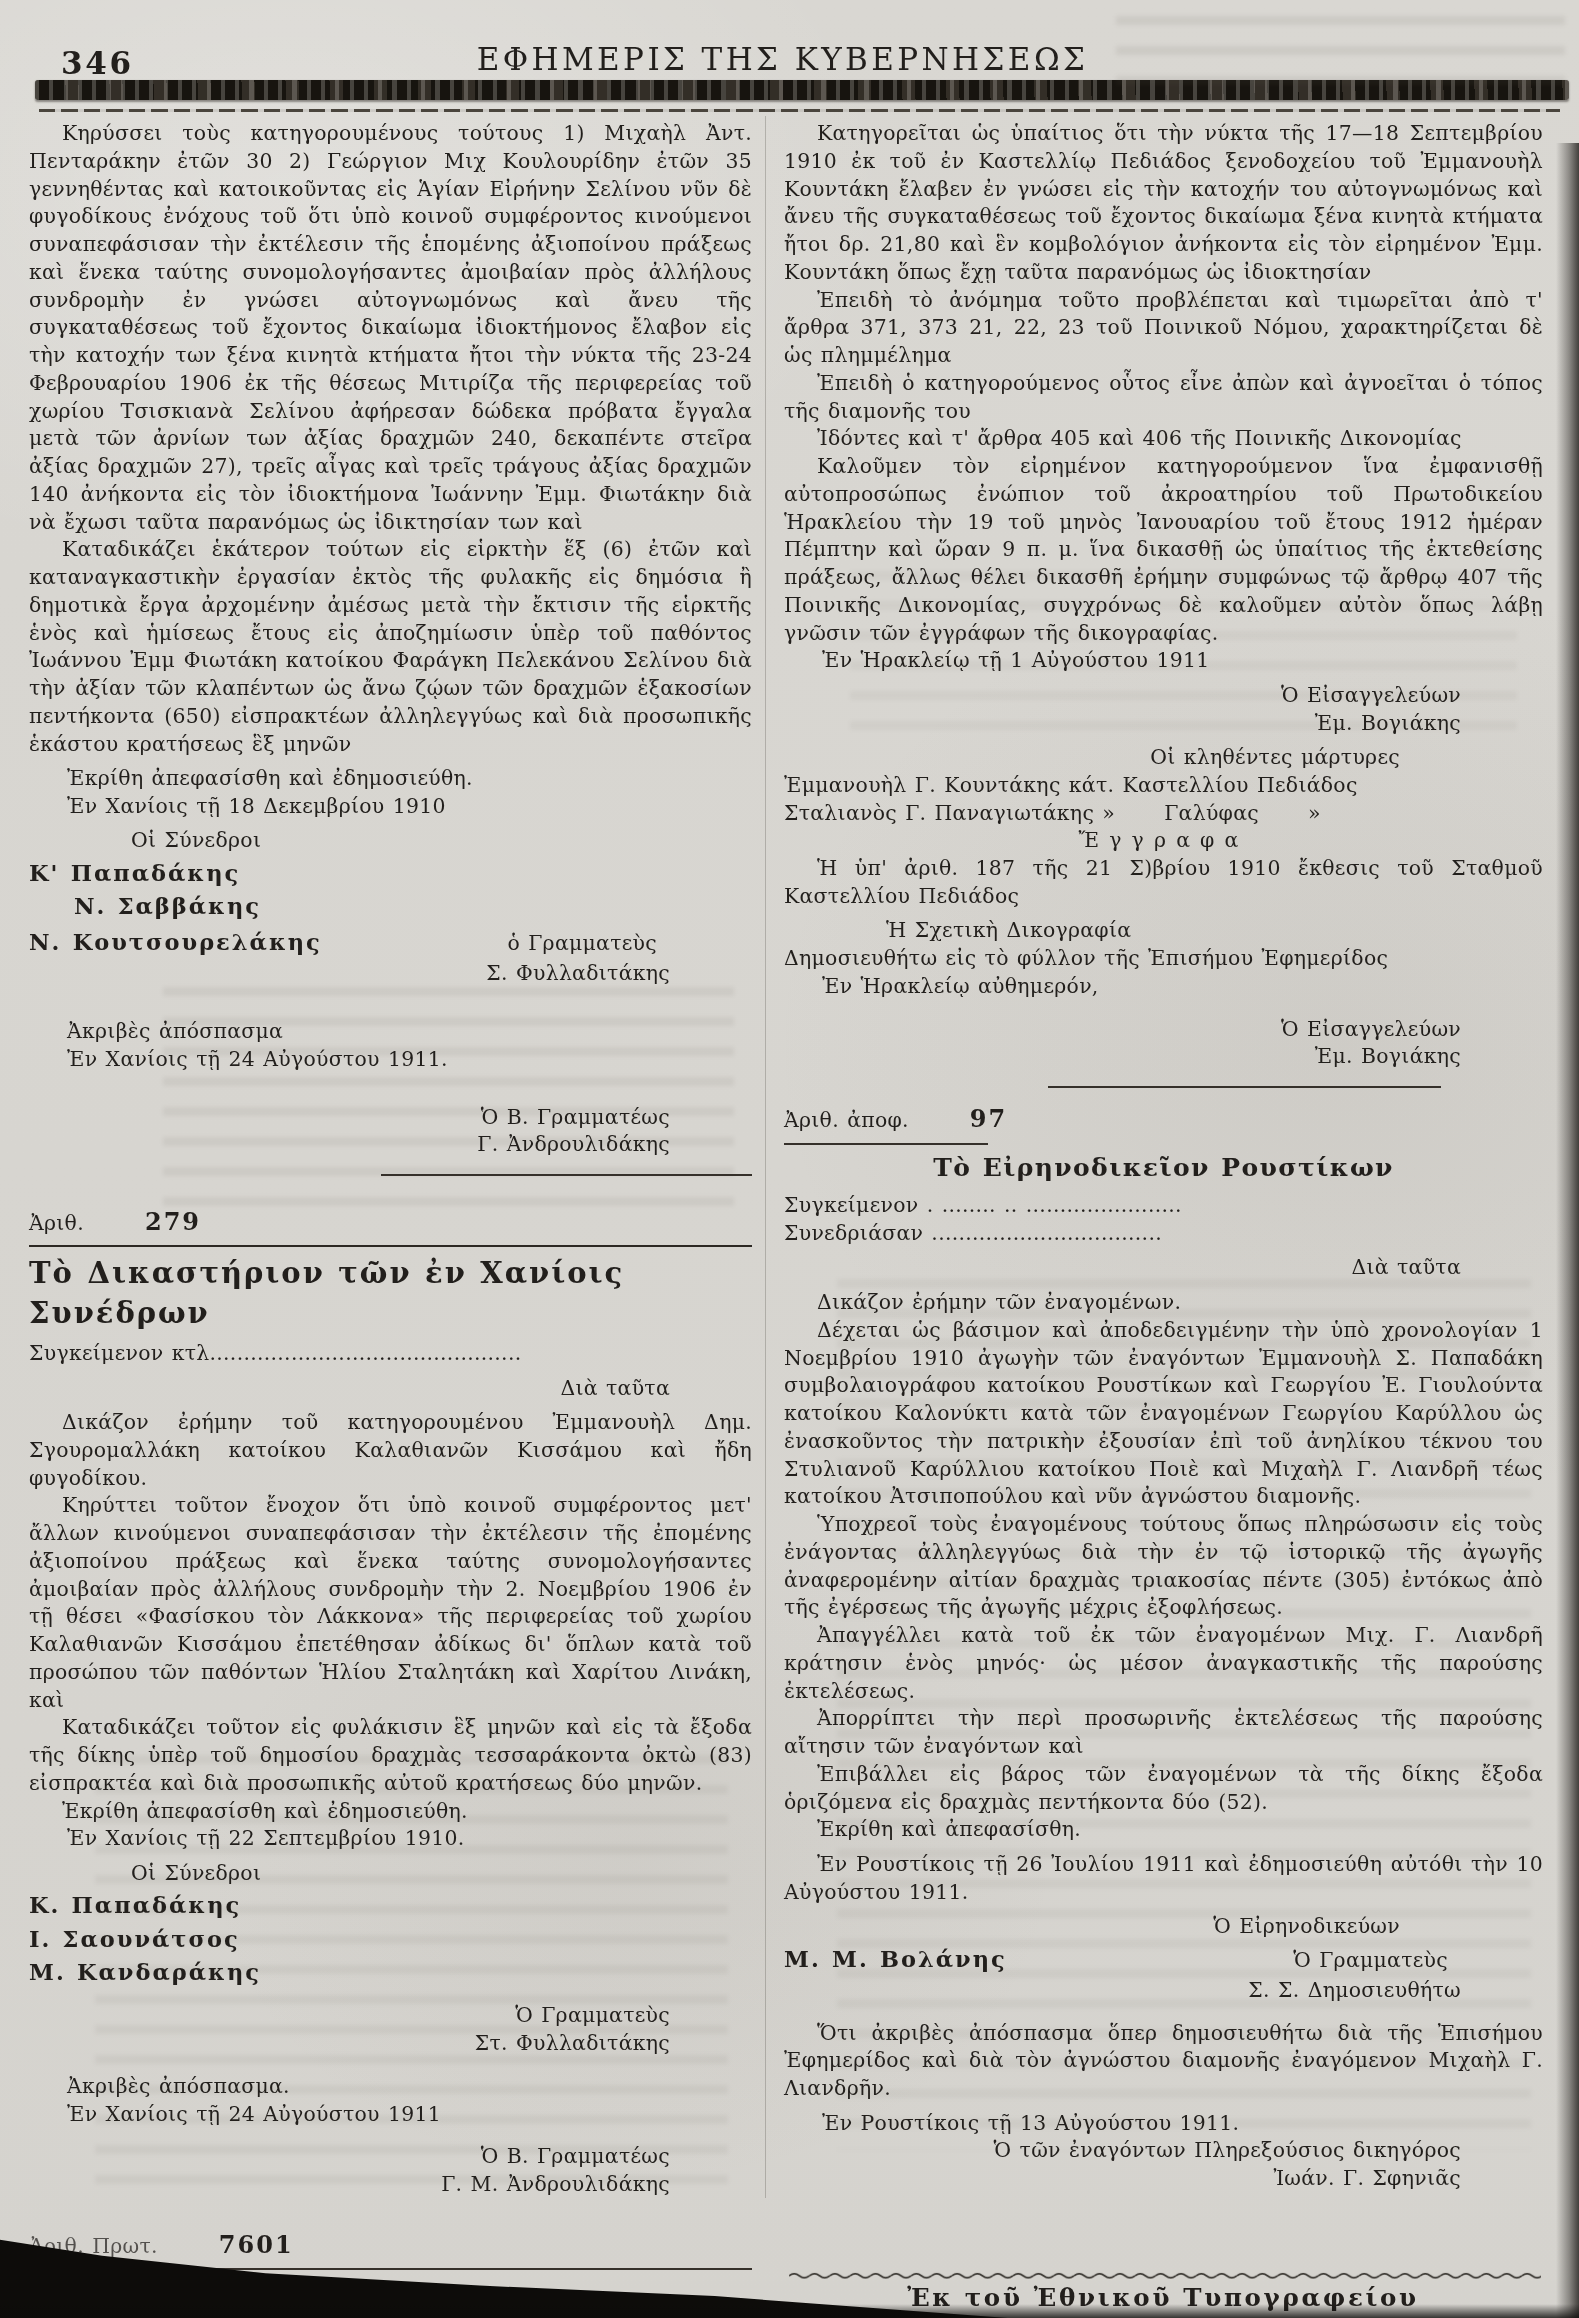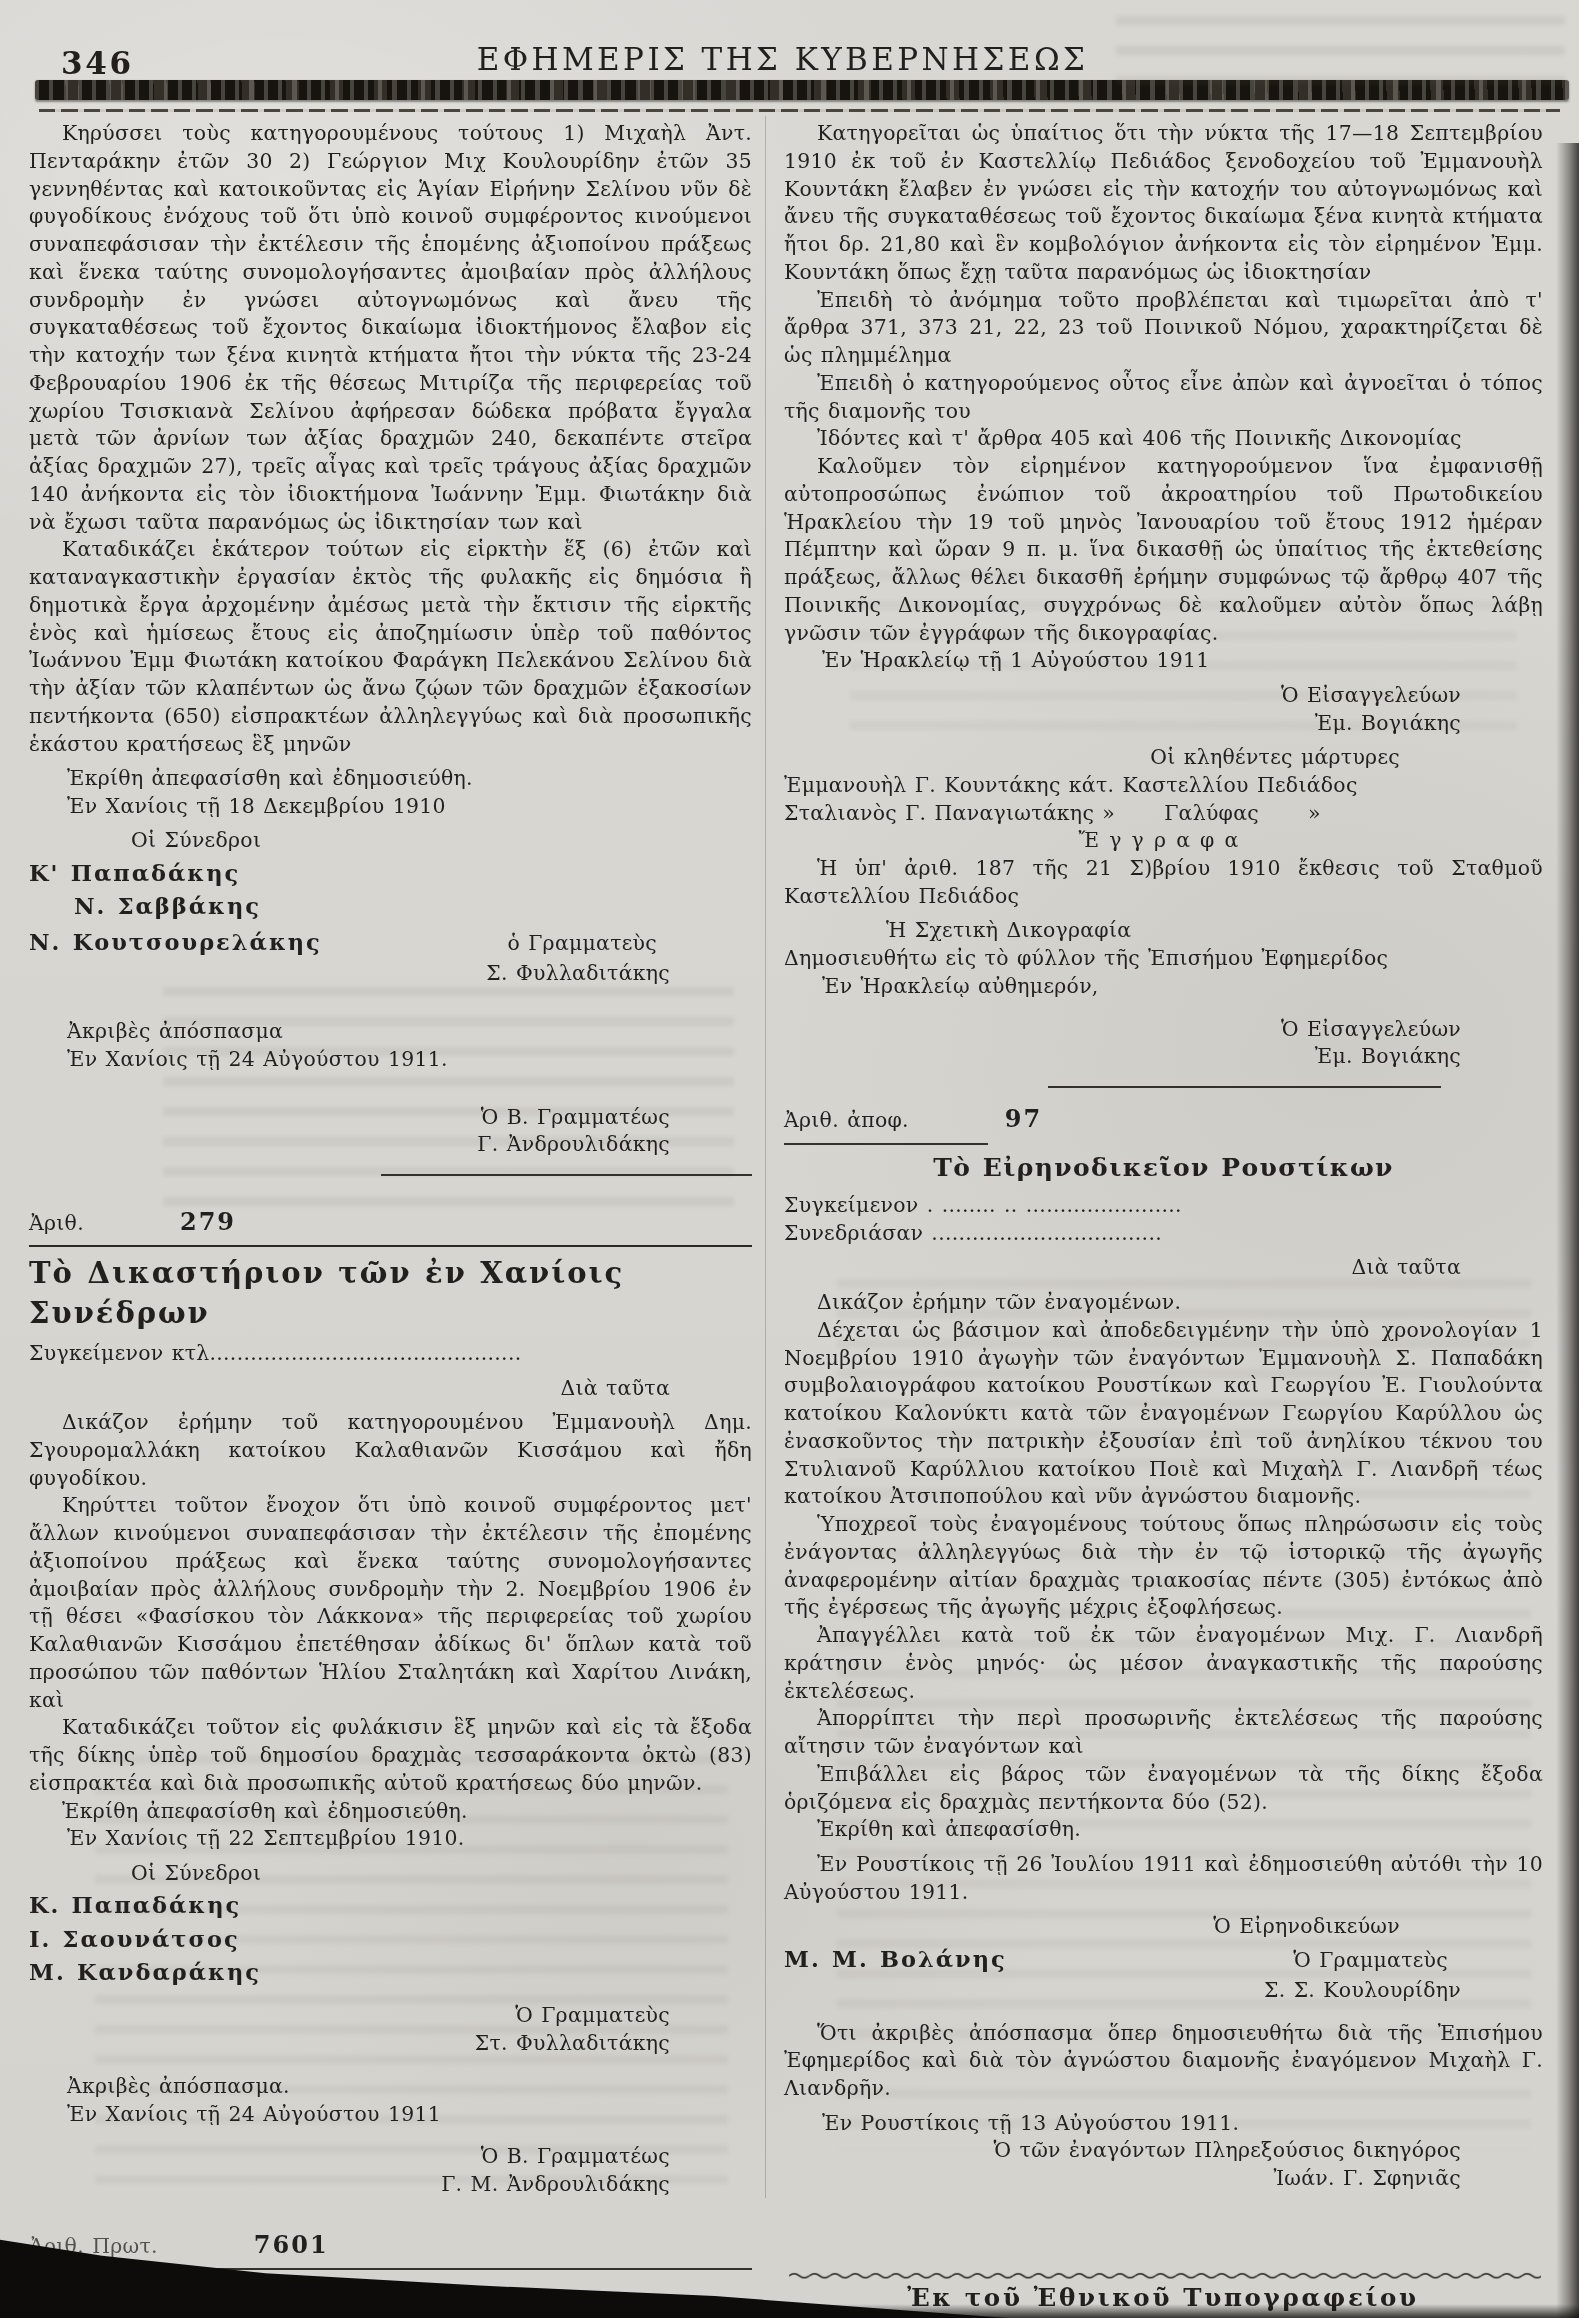--- a/index.html
+++ b/index.html
@@ -46,21 +46,21 @@
   .rule { border:none; border-top:2px solid #35302a; margin:6.8px 0; }
   .rule-thick { border-top:2.7px solid #2c2823; }
   .rule-right { margin-left:352px; }
   .rule-right-r { margin-left:264px; margin-right:102px; }
   .rule-short-l { width:204px; }
   .court-heading { font-weight:700; font-size:29px; letter-spacing:2px; text-indent:0; text-align:left; }
   .eirinodikeion { text-align:center; font-weight:700; font-size:25px; letter-spacing:1.4px; text-indent:0; }
   .in-name { text-align:center; font-weight:700; font-size:23px; letter-spacing:1.4px; text-indent:0; }
   .klitirion { text-align:center; font-weight:700; font-size:32px; letter-spacing:6.1px; text-indent:0; margin-top:4.1px; }
   .eggrafa { text-align:center; letter-spacing:10.2px; text-indent:0; }
-  .arith { display:flex; gap:96px; align-items:baseline; text-indent:0; }
+  .arith { display:flex; gap:61px; align-items:baseline; text-indent:0; }
   .arith .num { font-weight:700; font-size:24px; letter-spacing:2px; }
   .arith .faded { opacity:0.72; }
   .ind-diekp { padding-left:44px; }
   .mt-xs { margin-top:6.8px; } .mt-s { margin-top:15px; } .mt-m { margin-top:30px; }
   
   .footer-wave { position:absolute; left:788px; top:2271px; width:754px; height:9.5px; z-index:3; }
   .footer-text { position:absolute; left:782px; top:2283px; width:762px; text-align:center;
     font-weight:700; font-size:24.5px; letter-spacing:2.7px; z-index:3; }
   
   .ghost { position:absolute; z-index:1; pointer-events:none; filter:blur(2px);
@@ -180,21 +180,21 @@
     <p class="p">Ἀπαγγέλλει κατὰ τοῦ ἐκ τῶν ἐναγομένων Μιχ. Γ. Λιανδρῆ κράτησιν ἑνὸς μηνός· ὡς μέσον ἀναγκαστικῆς τῆς παρούσης ἐκτελέσεως.</p>
     <p class="p">Ἀπορρίπτει τὴν περὶ προσωρινῆς ἐκτελέσεως τῆς παρούσης αἴτησιν τῶν ἐναγόντων καὶ</p>
     <p class="p">Ἐπιβάλλει εἰς βάρος τῶν ἐναγομένων τὰ τῆς δίκης ἔξοδα ὁριζόμενα εἰς δραχμὰς πεντήκοντα δύο (52).</p>
     <p class="p">Ἐκρίθη καὶ ἀπεφασίσθη.</p>
     <p class="p mt-xs">Ἐν Ρουστίκοις τῇ 26 Ἰουλίου 1911 καὶ ἐδημοσιεύθη αὐτόθι τὴν 10 Αὐγούστου 1911.</p>
     <p class="right-block-s mt-xs">Ὁ Εἰρηνοδικεύων</p>
     <div class="row">
       <span class="sig">Μ. Μ. Βολάνης</span>
       <span class="sec-title">Ὁ Γραμματεὺς</span>
     </div>
-    <p class="right-block">Σ. Σ. Κουλουρίδην</p>
+    <p class="right-block">Σ. Σ. Δημοσιευθήτω</p>
     <p class="p mt-s">Ὅτι ἀκριβὲς ἀπόσπασμα ὅπερ δημοσιευθήτω διὰ τῆς Ἐπισήμου Ἐφημερίδος καὶ διὰ τὸν ἀγνώστου διαμονῆς ἐναγόμενον Μιχαὴλ Γ. Λιανδρῆν.</p>
     <p class="leftpad-s mt-xs">Ἐν Ρουστίκοις τῇ 13 Αὐγούστου 1911.</p>
     <p class="right-block">Ὁ τῶν ἐναγόντων Πληρεξούσιος δικηγόρος</p>
     <p class="right-block">Ἰωάν. Γ. Σφηνιᾶς</p>
   </div>
 
   <svg class="footer-wave" xmlns="http://www.w3.org/2000/svg" viewBox="0 0 1108 14" width="754" height="9.5">
     <defs>
       <pattern id="wave" width="30" height="14" patternUnits="userSpaceOnUse">
         <path d="M0 7 Q 7.5 1 15 7 T 30 7" fill="none" stroke="#33302b" stroke-width="2.4"></path>

